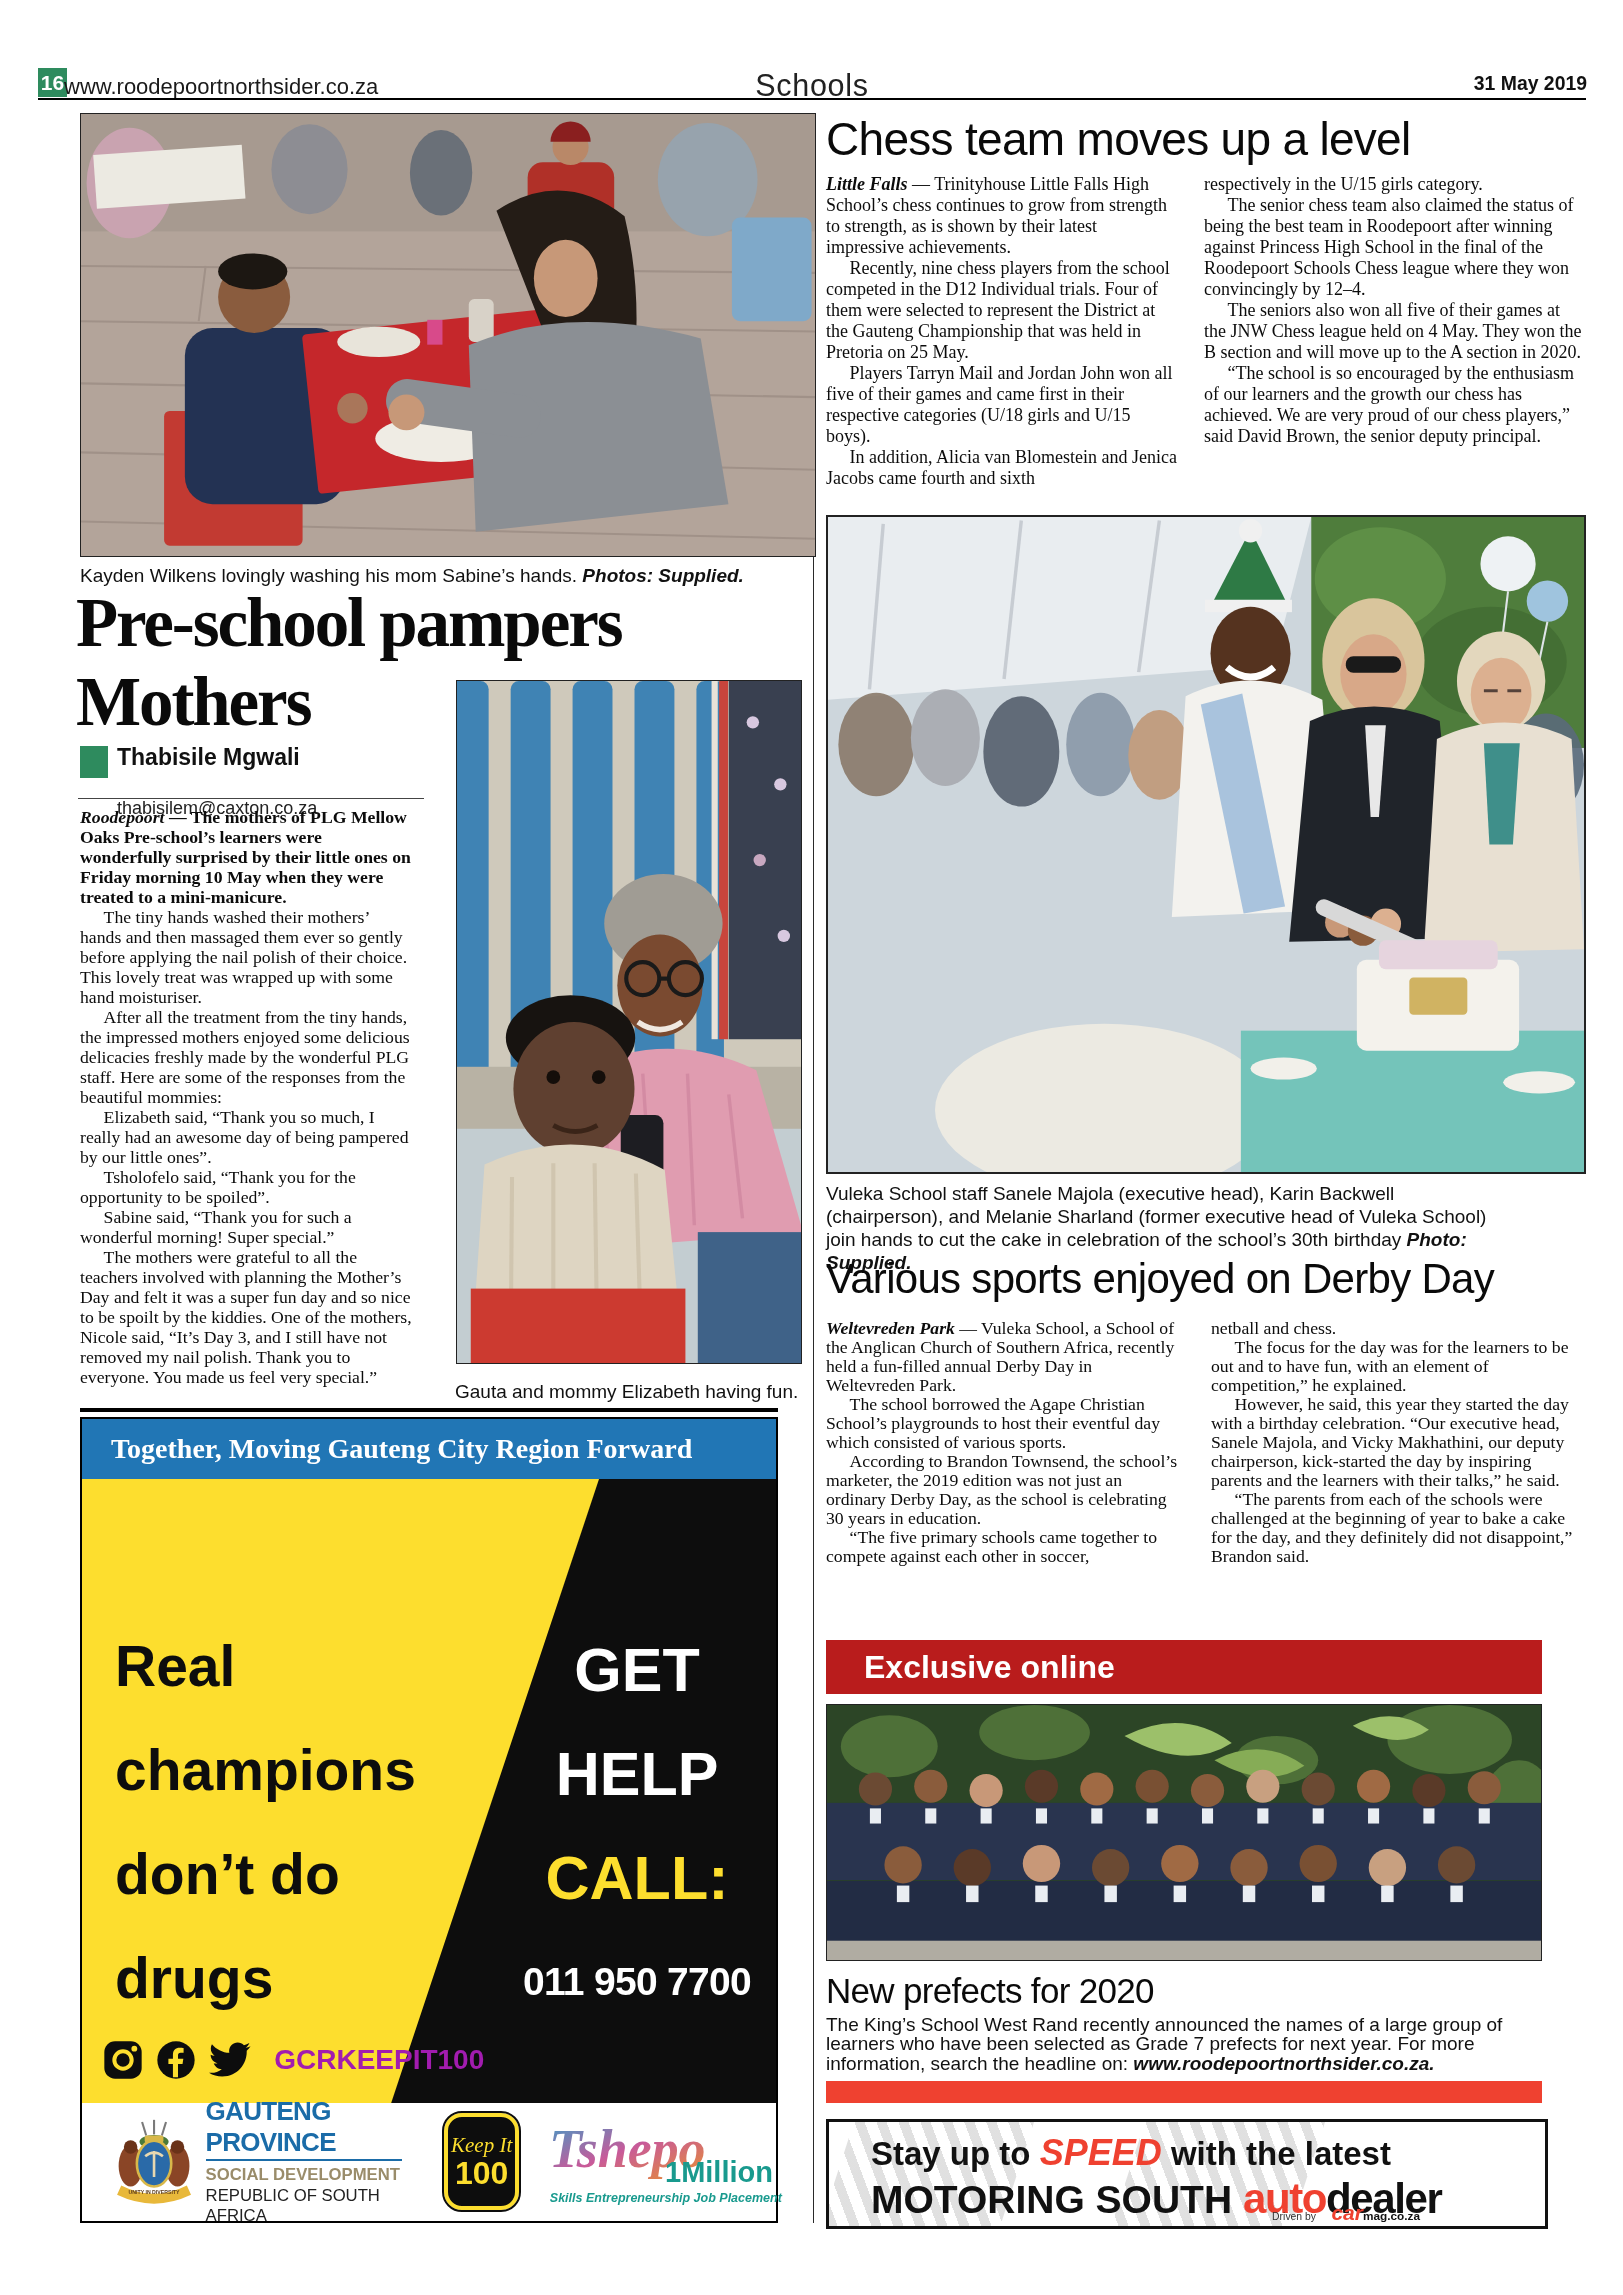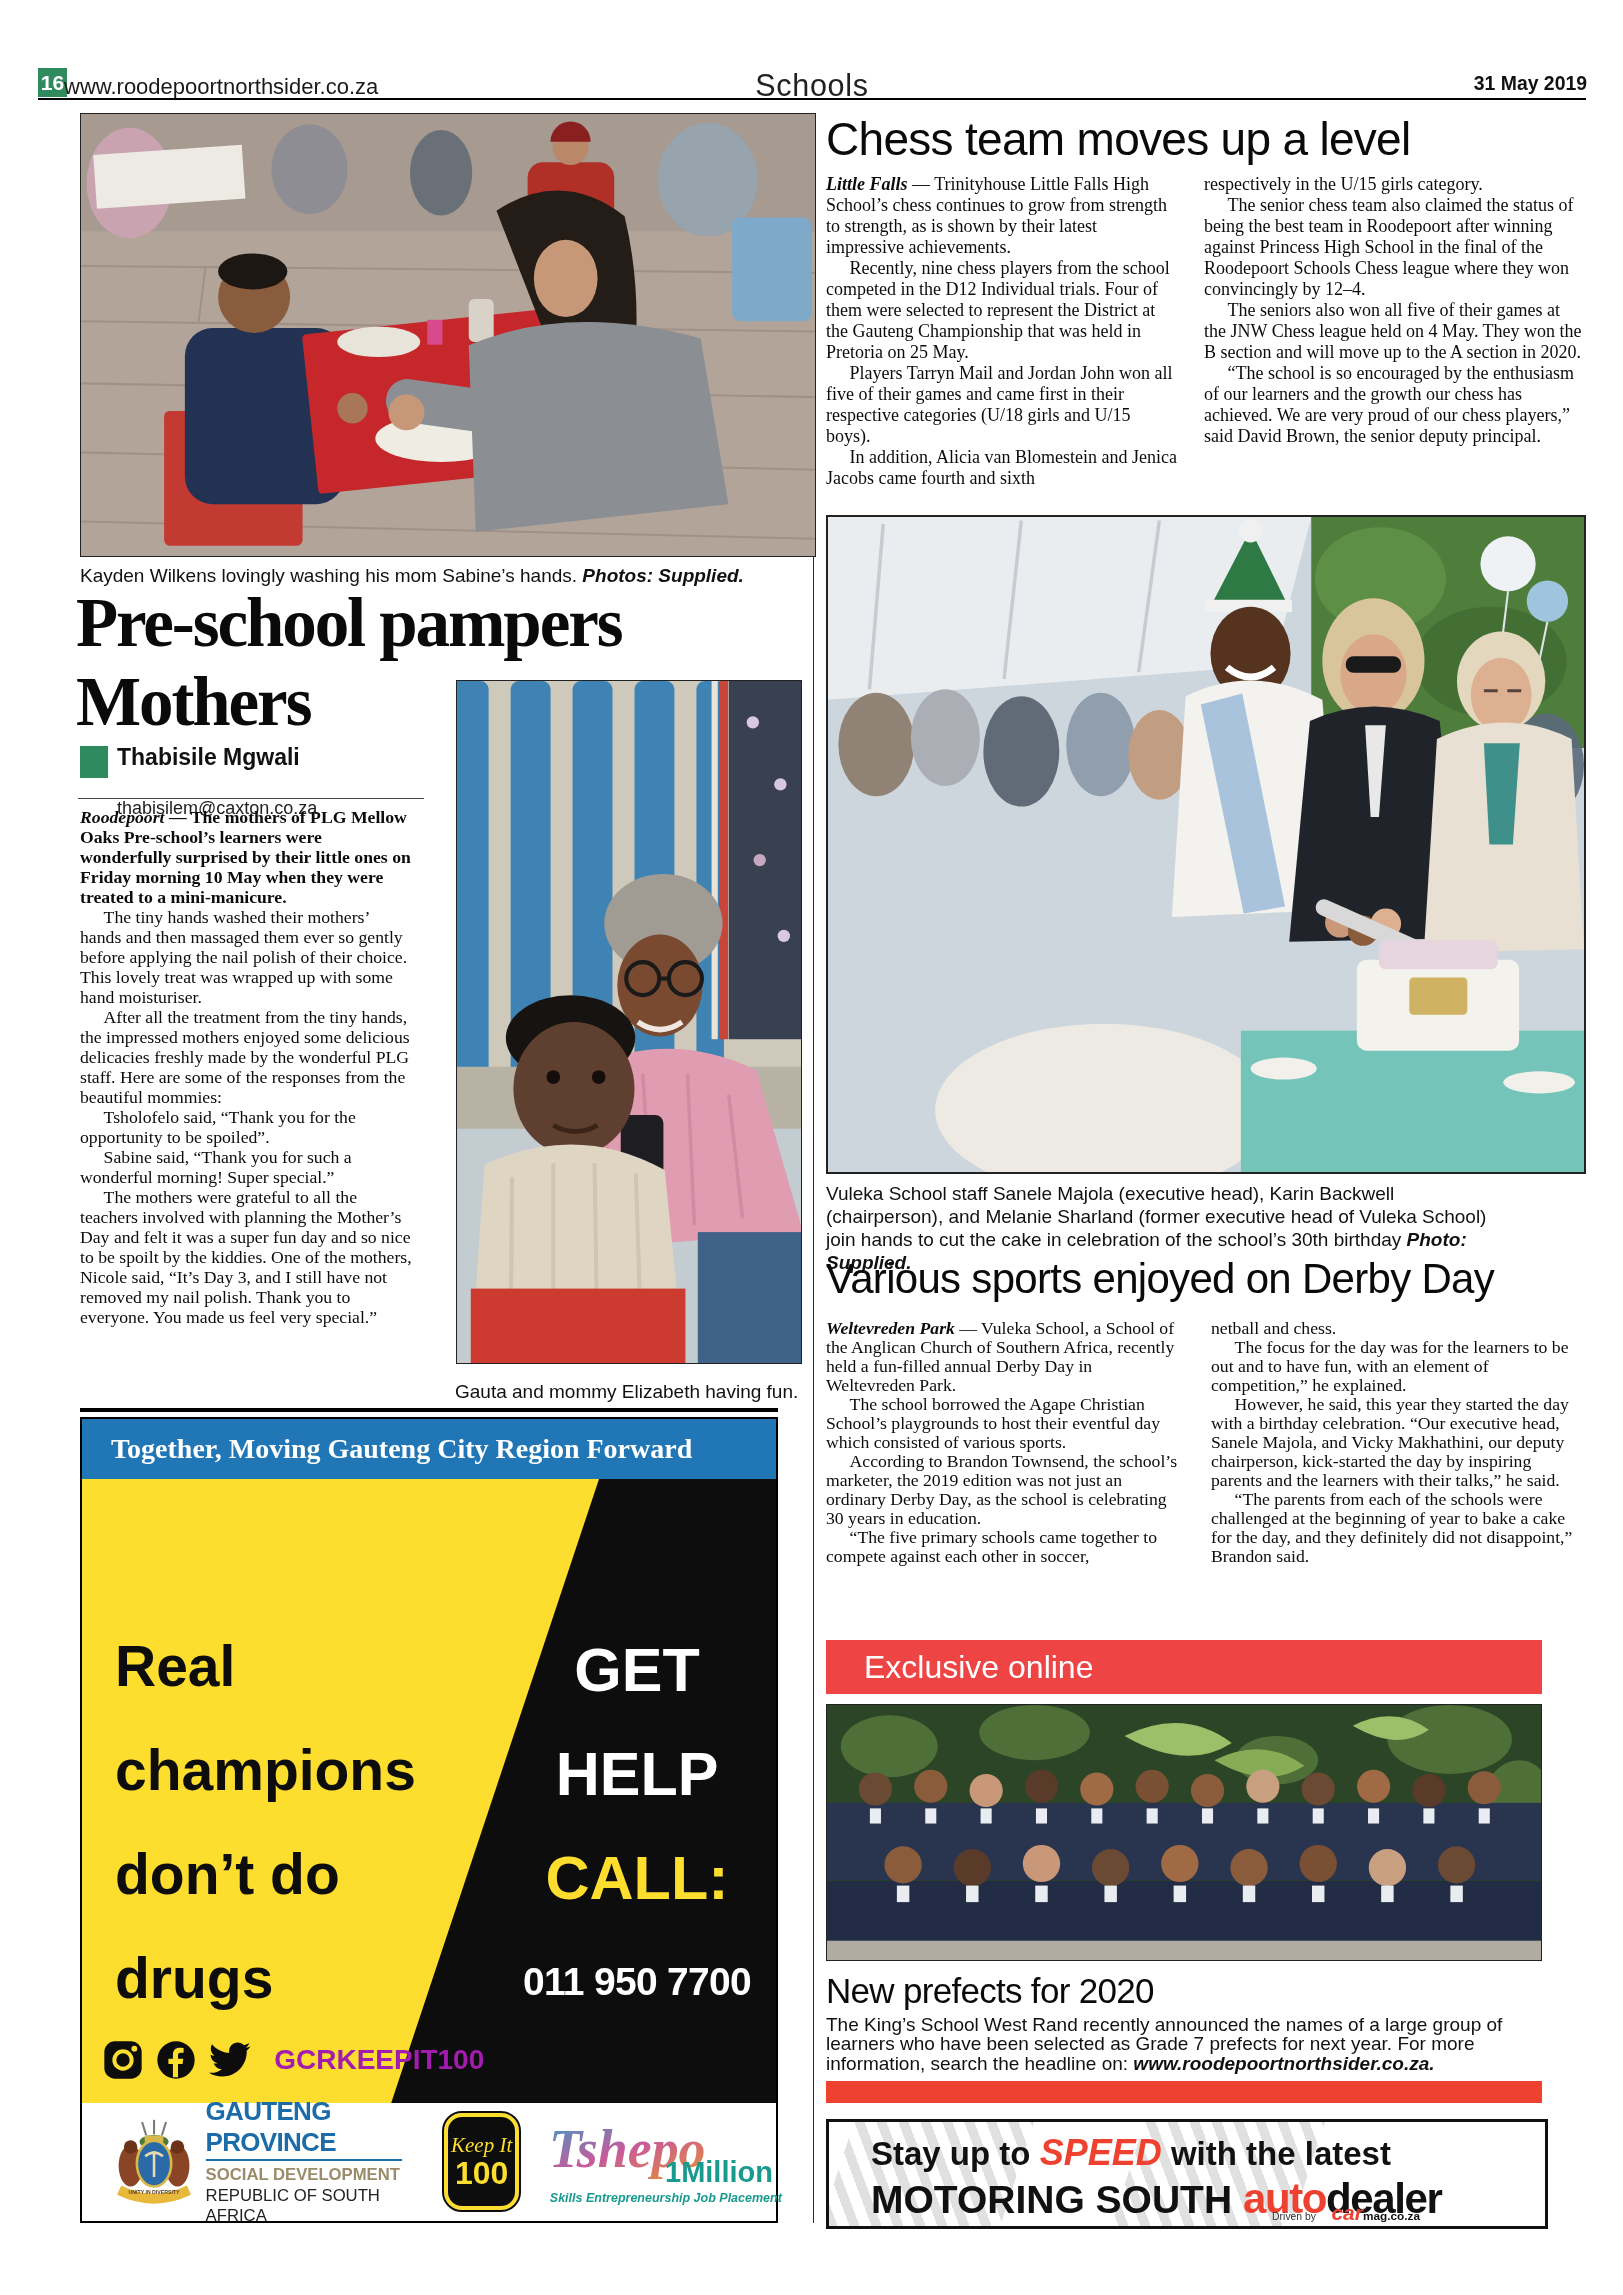--- a/index.html
+++ b/index.html
@@ -40,22 +40,22 @@
 
   .leftbody{left:80px;top:807px;width:333px;font-size:17.7px;line-height:20px;}
   .chesscol1{left:826px;top:174px;width:351px;font-size:18px;line-height:21px;}
   .chesscol2{left:1204px;top:174px;width:378px;font-size:18px;line-height:21px;}
   .derbycol1{left:826px;top:1319px;width:357px;font-size:17.7px;line-height:19px;}
   .derbycol2{left:1211px;top:1319px;width:375px;font-size:17.7px;line-height:19px;}
 
   .sansheadline{font-weight:400;color:#0a0a0a;letter-spacing:-0.7px;}
 
   
-  .redbanner{left:826px;top:1640px;width:716px;height:54px;background:#ef4444;
-             color:#fff;font-weight:normal;font-size:32px;line-height:54px;padding-left:38px;box-sizing:border-box;}
+  .redbanner{left:826px;top:1640px;width:716px;height:54px;background:#b91c1c;
+             color:#fff;font-weight:bold;font-size:32px;line-height:54px;padding-left:38px;box-sizing:border-box;}
   .prefectsbody{left:826px;top:2015px;width:725px;font-size:19px;line-height:19.4px;}
   .prefectsbody .iu{font-weight:bold;font-style:italic;}
   .redbar{left:826px;top:2081px;width:716px;height:21.5px;background:#ef4130;}
 
   
   .autobox{left:826px;top:2119px;width:722px;height:110px;border:3.5px solid #111;
            box-sizing:border-box;background:#fff;overflow:hidden;}
   .tiretrack{position:absolute;top:-14px;width:180px;height:139px;opacity:.18;
      background:repeating-linear-gradient(55deg,#555 0 8.3px,transparent 8.3px 18px);}
   .autoline{position:relative;padding-left:42px;white-space:nowrap;}
@@ -165,20 +165,21 @@
   <div class="abs bigheadline" style="left:76px;top:668px;">Mothers</div>
   <div class="abs bysq"></div>
   <div class="abs byname">Thabisile Mgwali</div>
   <div class="abs byemail">thabisilem@caxton.co.za</div>
   <div class="abs byrule"></div>
 
   <div class="abs bodytext leftbody">
     <p class="first lead"><span class="dateline">Roodepoort </span><span>— The mothers of PLG Mellow Oaks Pre-school’s learners were wonderfully surprised by their little ones on Friday morning 10 May when they were treated to a mini-manicure.</span></p>
     <p>The tiny hands washed their mothers’ hands and then massaged them ever so gently before applying the nail polish of their choice. This lovely treat was wrapped up with some hand moisturiser.</p>
     <p>After all the treatment from the tiny hands, the impressed mothers enjoyed some delicious delicacies freshly made by the wonderful PLG staff. Here are some of the responses from the beautiful mommies:</p>
+    <p>Elizabeth said, “Thank you so much, I really had an awesome day of being pampered by our little ones”.</p>
     <p>Tsholofelo said, “Thank you for the opportunity to be spoiled”.</p>
     <p>Sabine said, “Thank you for such a wonderful morning! Super special.”</p>
     <p>The mothers were grateful to all the teachers involved with planning the Mother’s Day and felt it was a super fun day and so nice to be spoilt by the kiddies.  One of the mothers, Nicole said, “It’s Day 3, and I still have not removed my nail polish. Thank you to everyone. You made us feel very special.”</p>
   </div>
 
   <div class="abs photoframe" style="left:456px;top:680px;width:346px;height:684px;">
     <svg viewBox="0 0 500 990" preserveAspectRatio="none">
       <rect width="500" height="990" fill="#c3cdd1"></rect>
       <rect width="500" height="620" fill="#cfc9bb"></rect>
       <g fill="#3f83b4">

